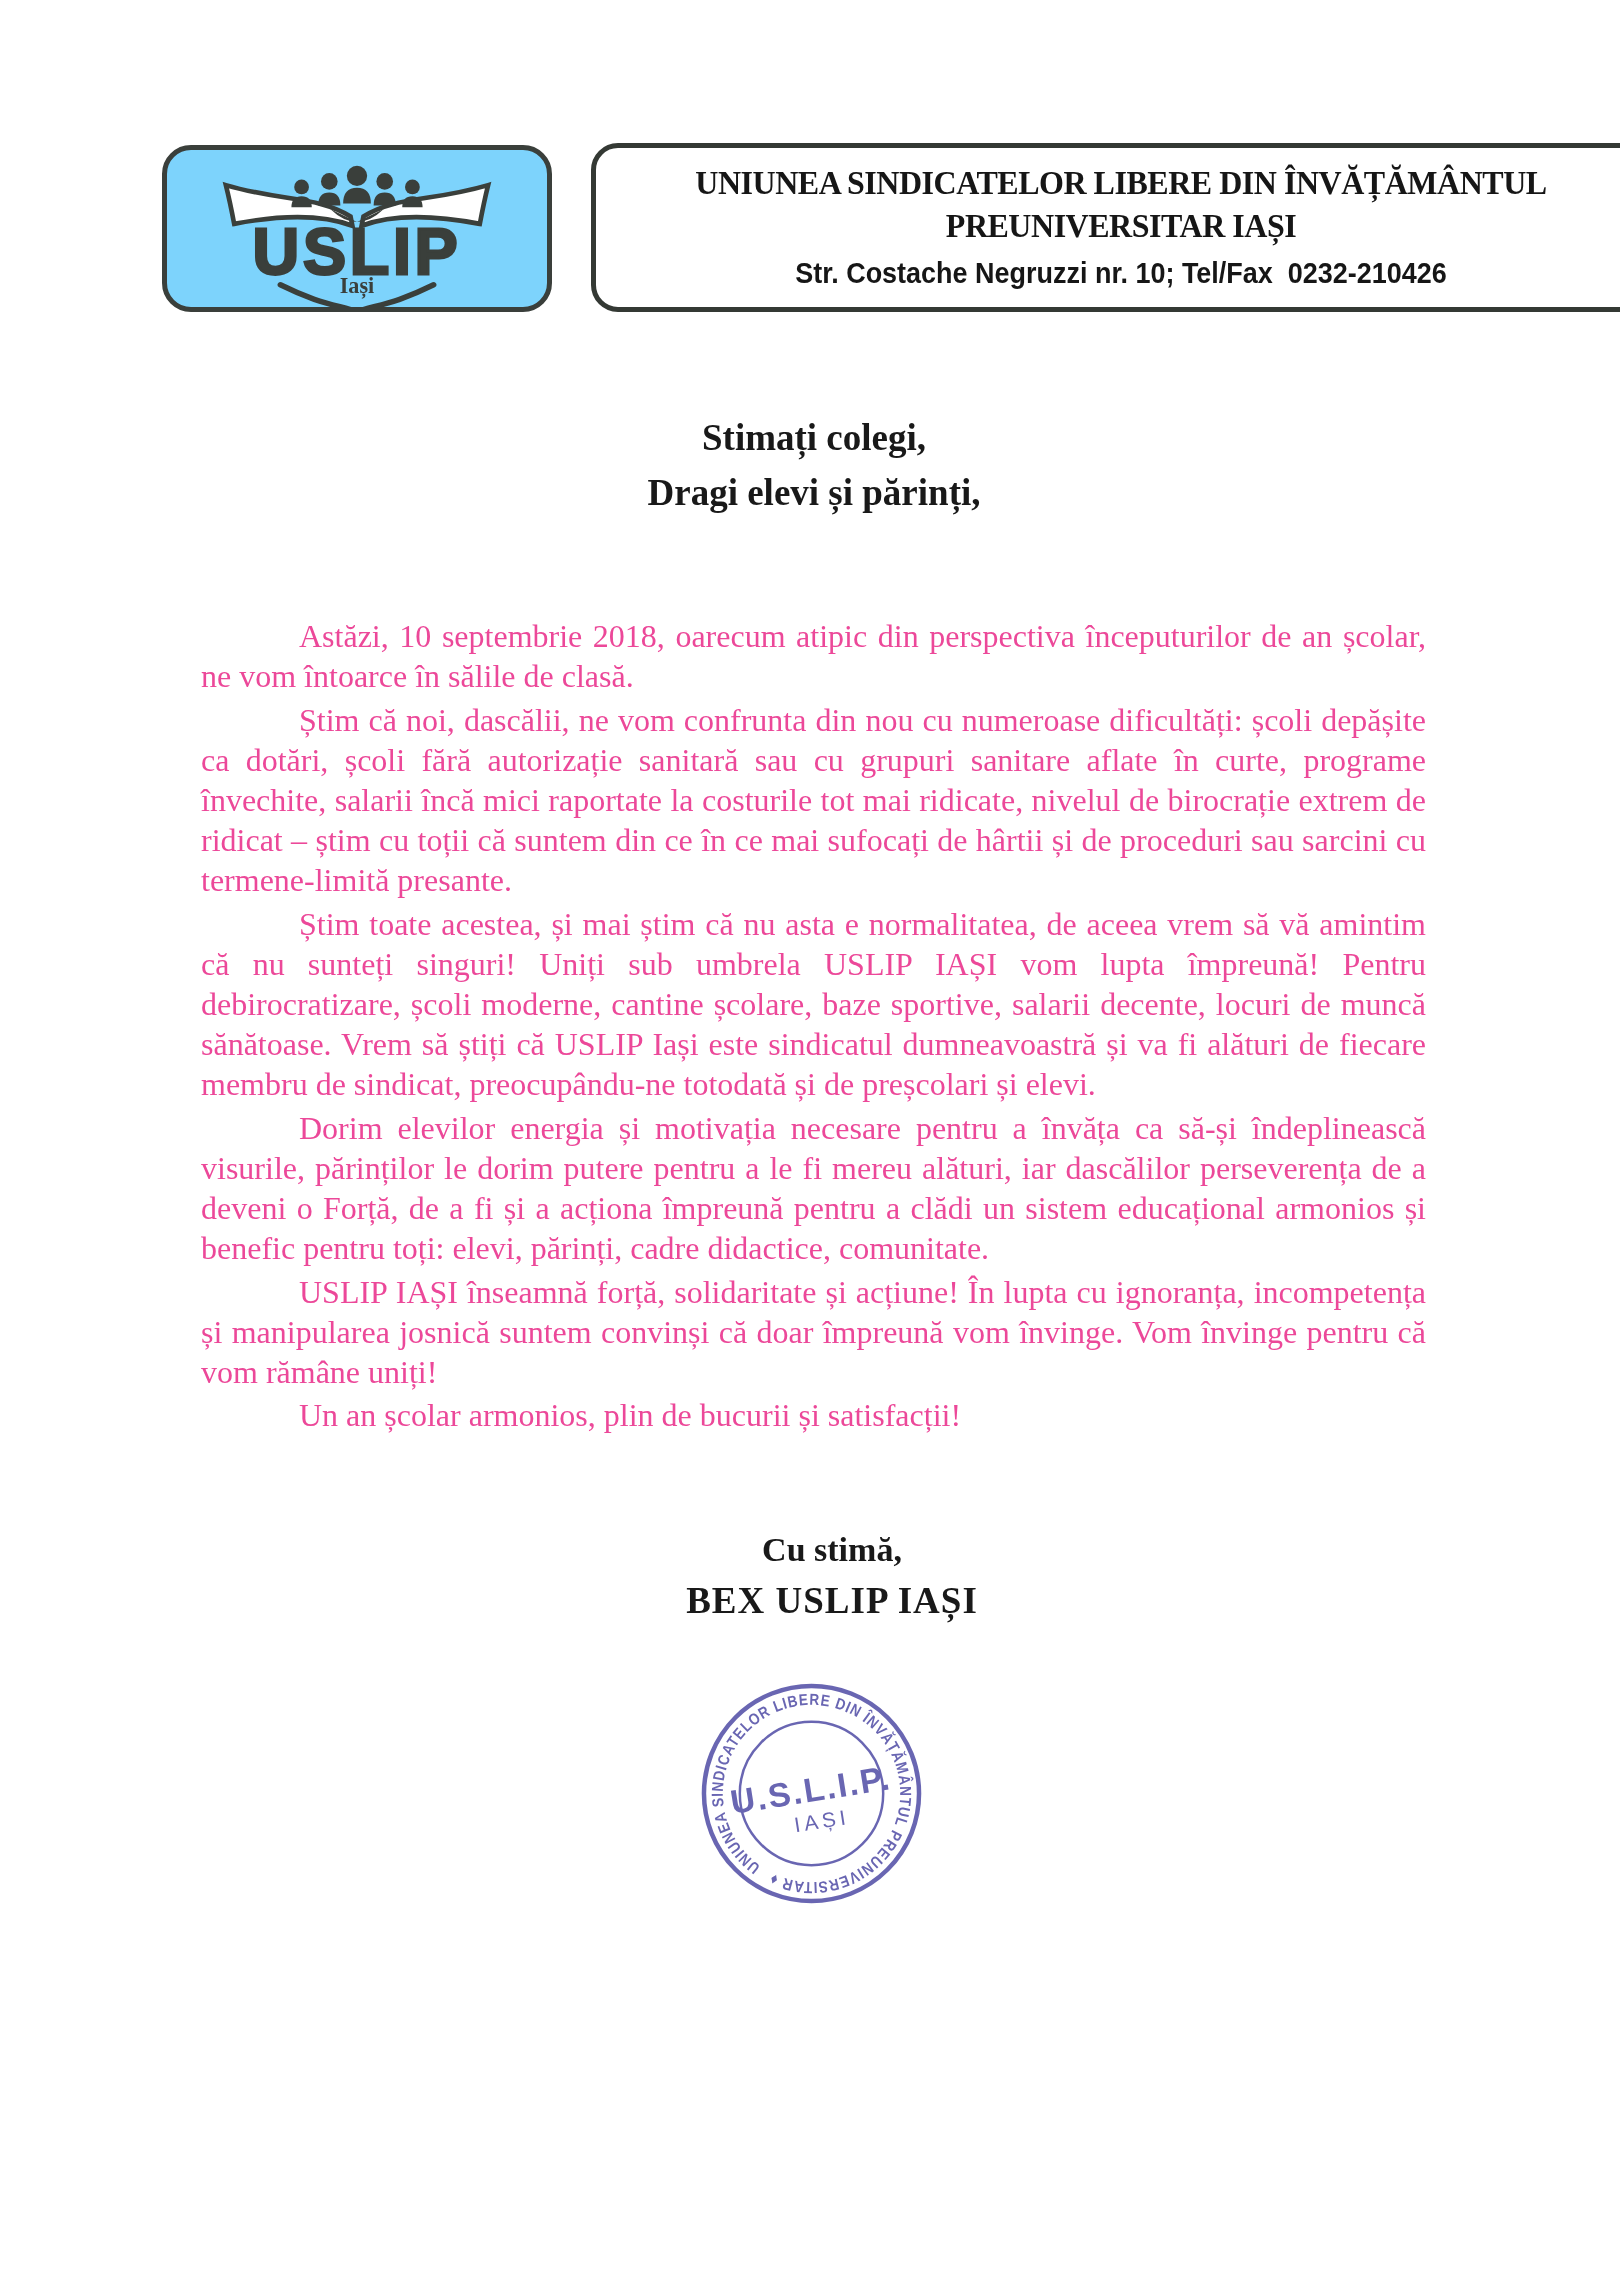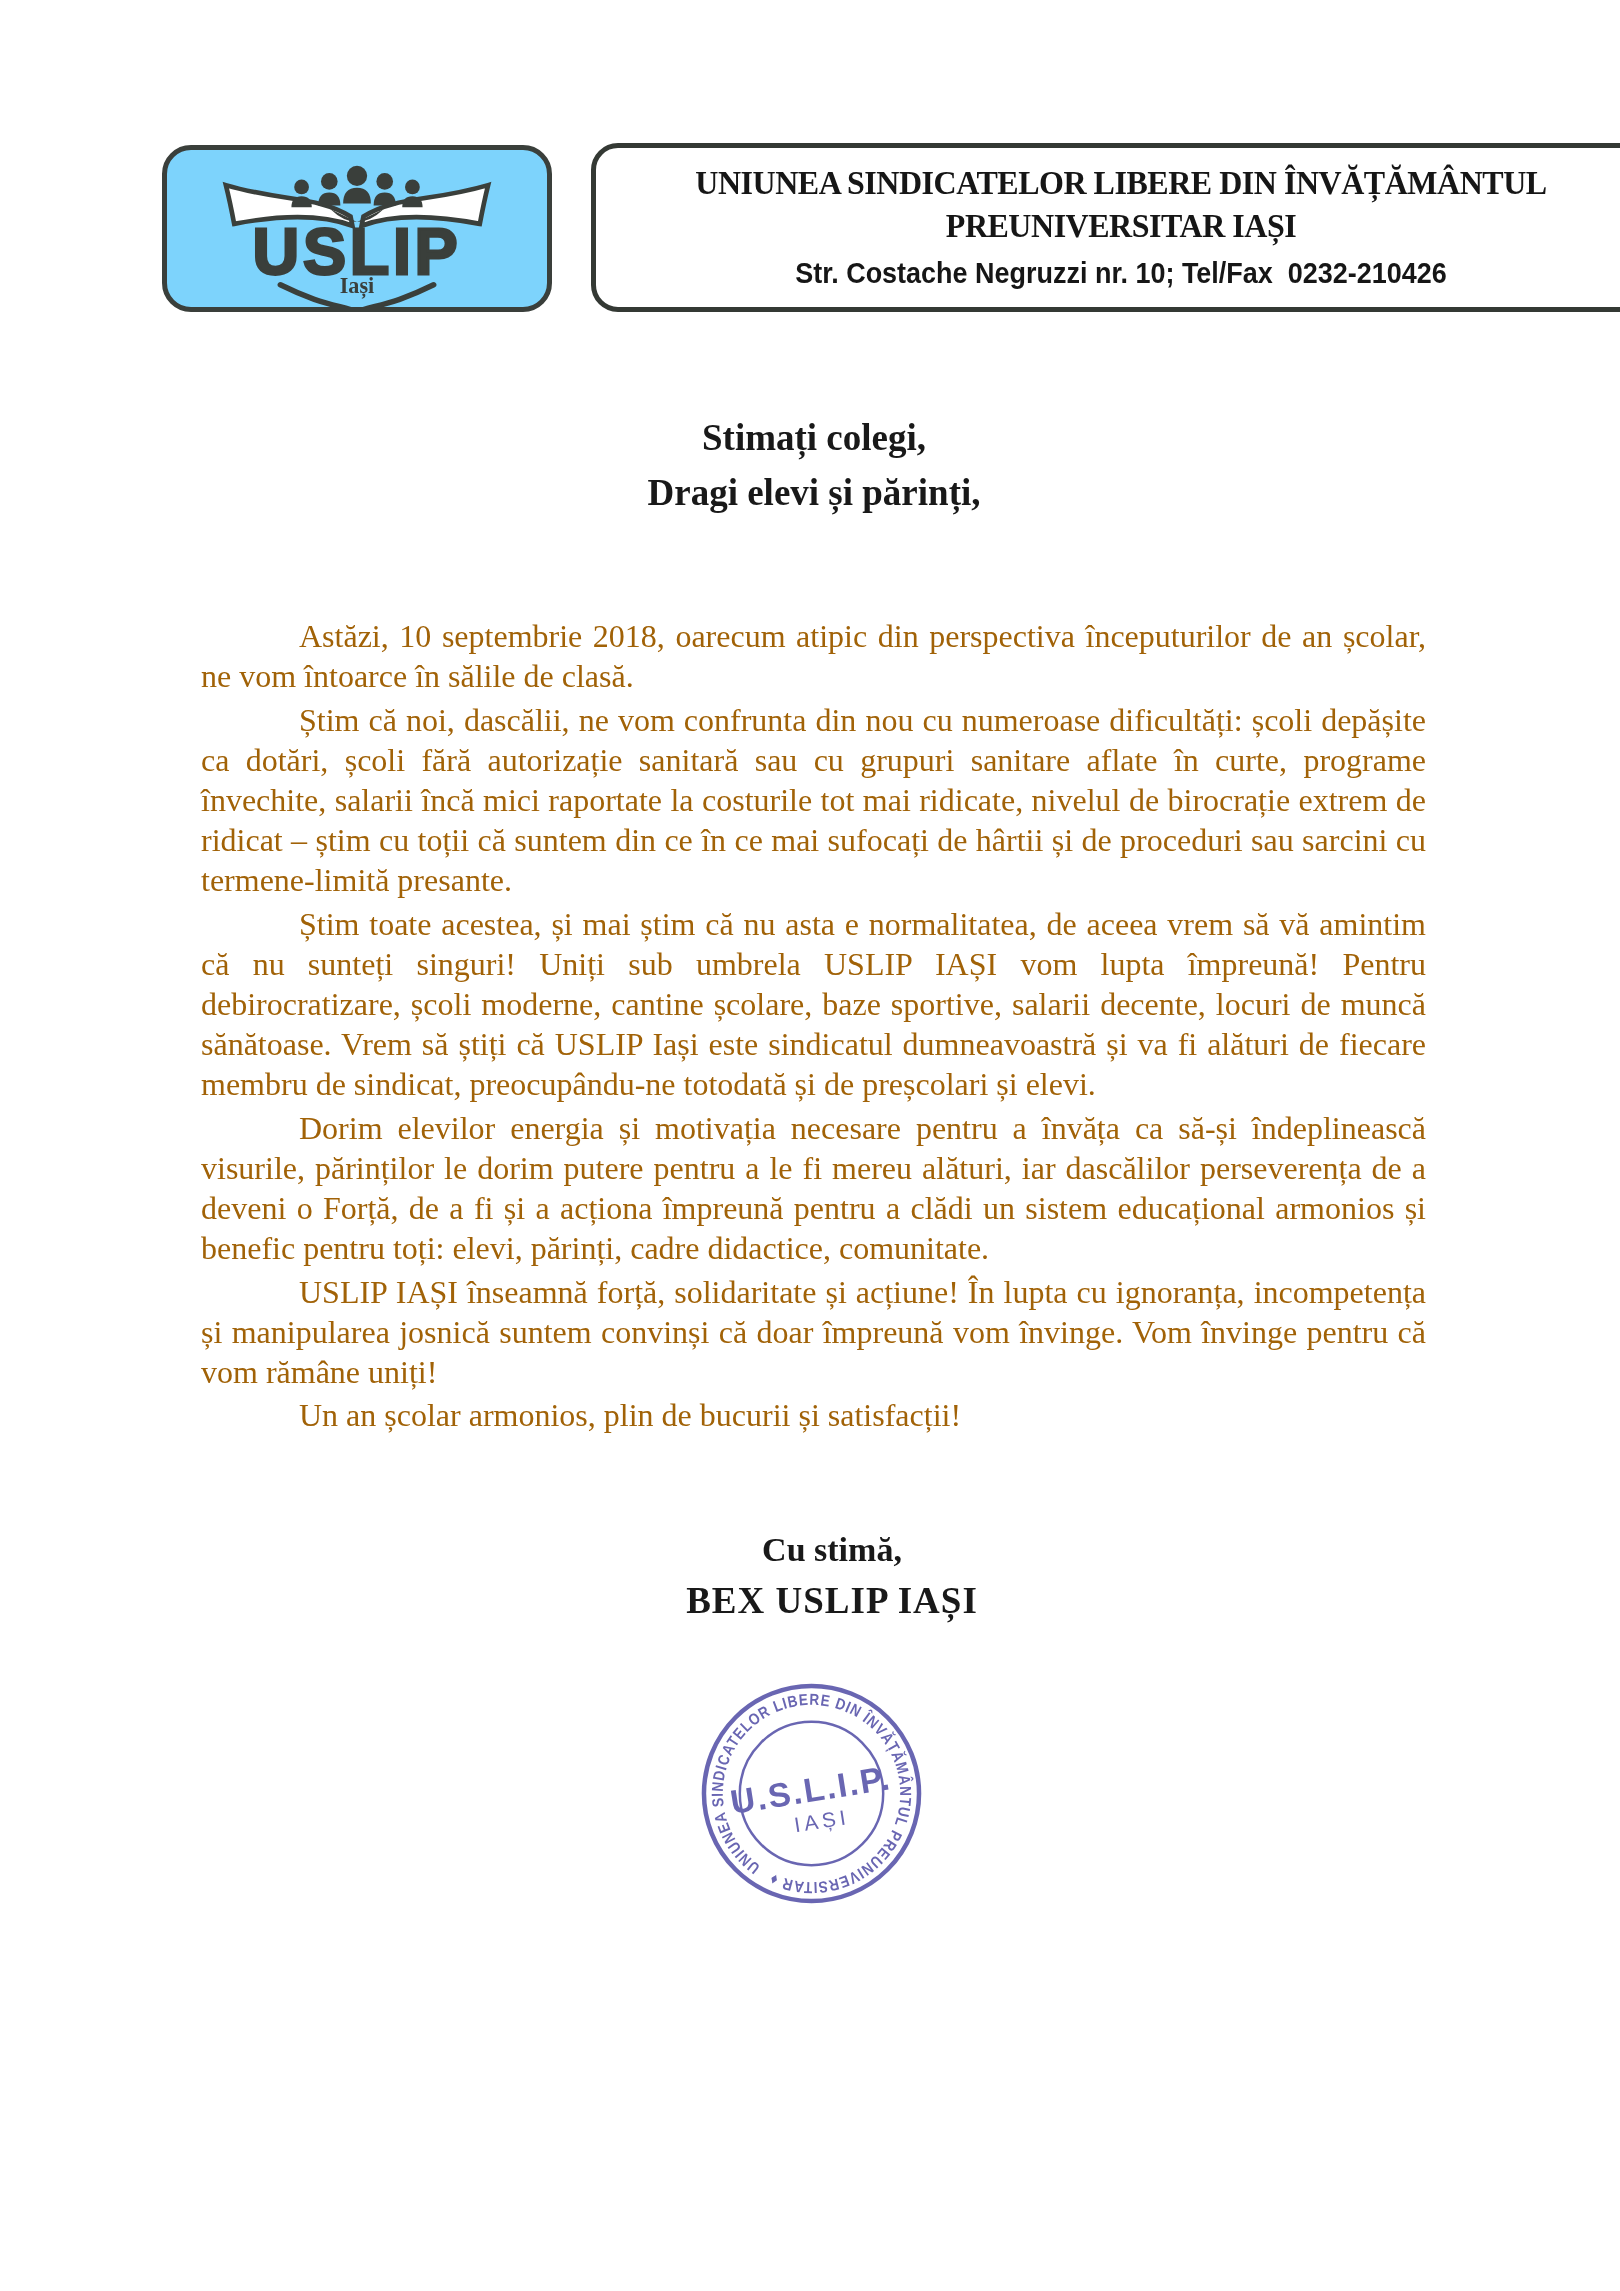--- a/index.html
+++ b/index.html
@@ -39,21 +39,21 @@
   
   .salutation{
     position:absolute;left:4px;top:410px;width:100%;
     text-align:center;font-weight:bold;font-size:37px;line-height:55px;
     color:#191919;
   }
   
   .body-text{
     position:absolute;left:201px;top:616px;width:1225px;
     font-size:32px;line-height:40px;text-align:justify;
-    color:#a16207;
+    color:#ec4899;
   }
   .body-text p{margin:0 0 3.9px 0;text-indent:98px;}
   
   .closing{
     position:absolute;left:0;top:1525px;width:100%;text-align:center;color:#191919;margin-left:22px;
   }
   .closing-line1{font-weight:bold;font-size:34px;line-height:49px;}
   .closing-line2{font-weight:bold;font-size:37px;line-height:53px;letter-spacing:1px;}
   
   .stamp{

